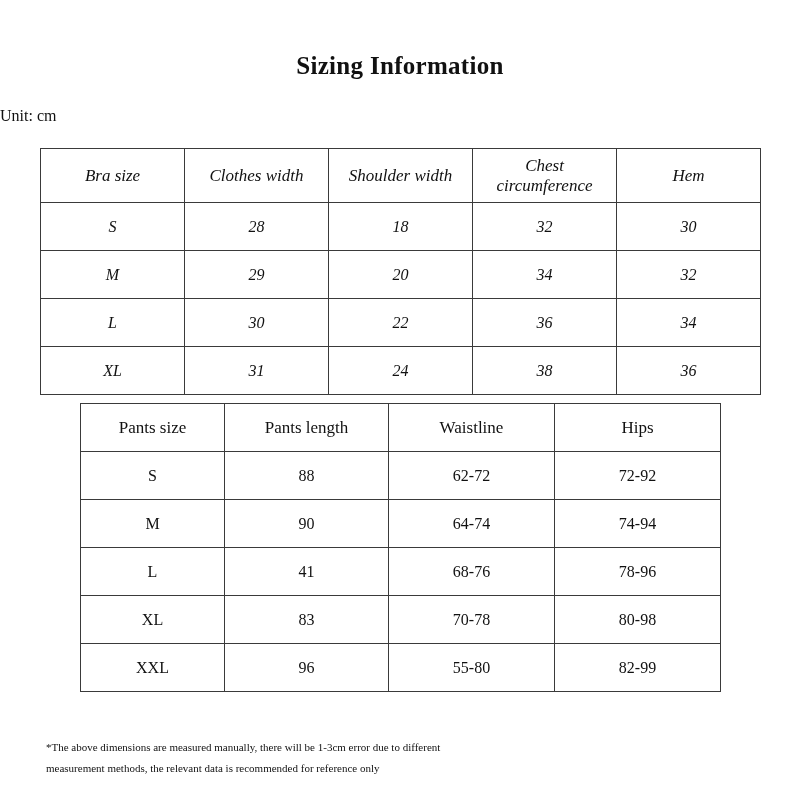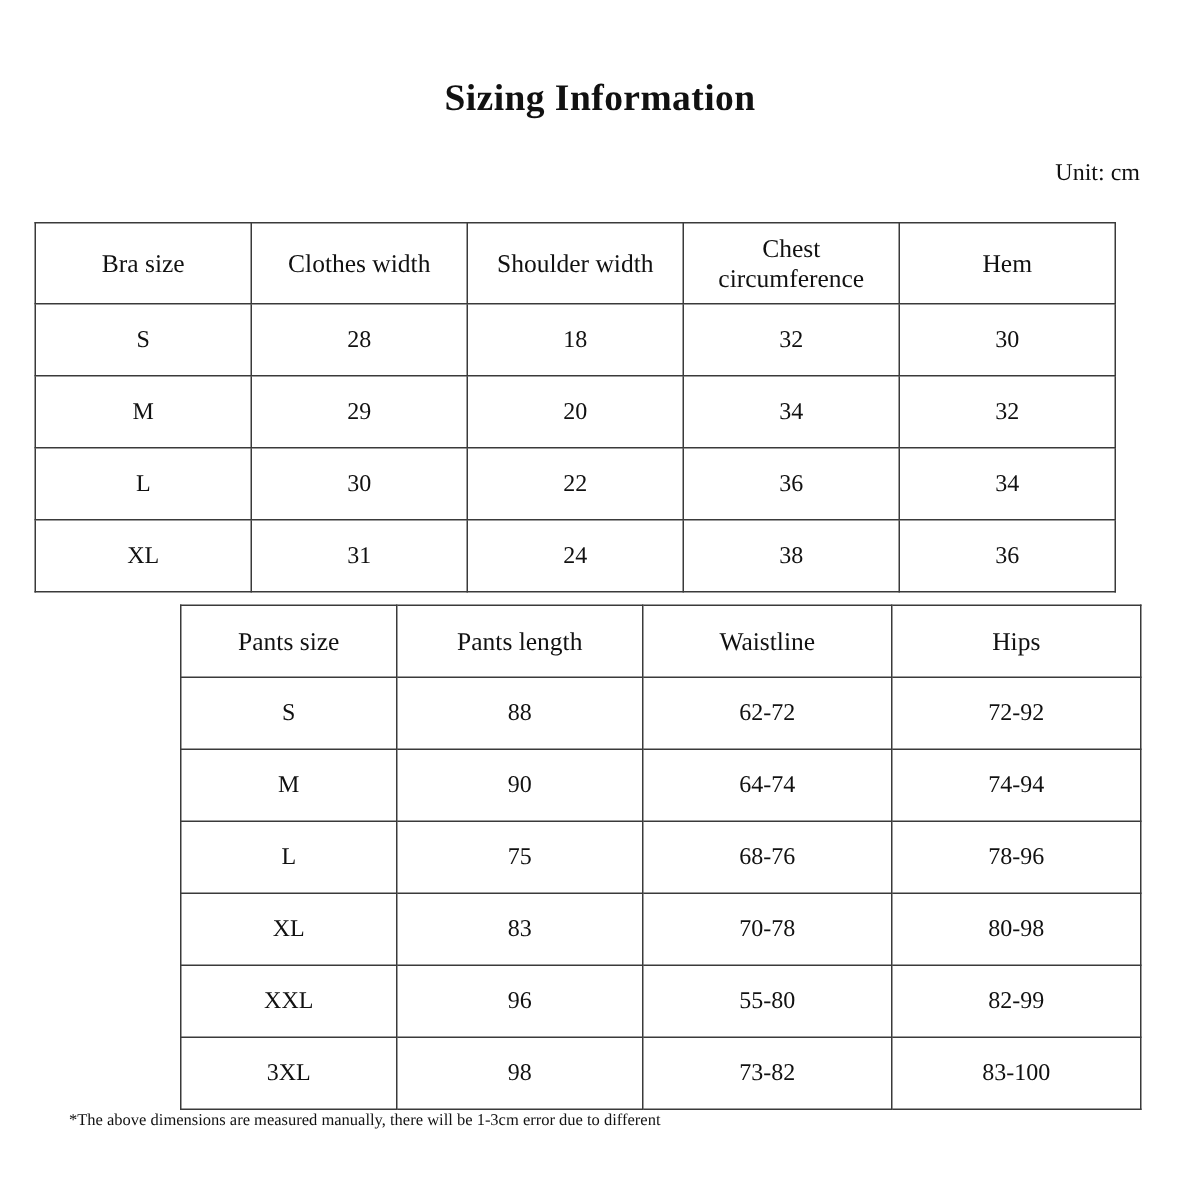--- a/index.html
+++ b/index.html
@@ -24,43 +24,44 @@
   .title {
     text-align: center;
     font-size: 25px;
     font-weight: 700;
     letter-spacing: 0.3px;
     margin: 0;
     padding-top: 52px;
     font-family: "Liberation Serif", serif;
   }
   .unit {
-    text-align: right;
+    text-align: left;
     font-size: 16px;
-    padding-right: 40px;
+    padding-right: 57px;
     padding-top: 27px;
     font-family: "Liberation Serif", serif;
   }
   table {
     border-collapse: collapse;
     table-layout: fixed;
   }
   table td, table th {
     border: 1px solid #3a3a3a;
     text-align: center;
     vertical-align: middle;
     font-weight: 400;
     font-family: "Liberation Serif", serif;
   }
   
   .table-bra {
     position: absolute;
-    left: 23px;
+    left: 40px;
     top: 148px;
     width: 720px;
+    font-style: italic;
   }
   .table-bra col.c0 { width: 144px; }
   .table-bra col.c1 { width: 144px; }
   .table-bra col.c2 { width: 144px; }
   .table-bra col.c3 { width: 144px; }
   .table-bra col.c4 { width: 144px; }
   .table-bra thead td {
     height: 53px;
     font-size: 17px;
     line-height: 1.15;
@@ -69,21 +70,20 @@
   .table-bra tbody td {
     height: 45px;
     font-size: 16px;
   }
   
   .table-pants {
     position: absolute;
     left: 80px;
     top: 403px;
     width: 640px;
-    margin-left: 40px;
   }
   .table-pants col.p0 { width: 144px; }
   .table-pants col.p1 { width: 164px; }
   .table-pants col.p2 { width: 166px; }
   .table-pants col.p3 { width: 166px; }
   .table-pants thead td {
     height: 45px;
     font-size: 17px;
   }
   .table-pants tbody td {
@@ -181,42 +181,37 @@
         <td>72-92</td>
       </tr>
       <tr>
         <td>M</td>
         <td>90</td>
         <td>64-74</td>
         <td>74-94</td>
       </tr>
       <tr>
         <td>L</td>
-        <td>75</td>
+        <td>41</td>
         <td>68-76</td>
         <td>78-96</td>
       </tr>
       <tr>
         <td>XL</td>
         <td>83</td>
         <td>70-78</td>
         <td>80-98</td>
       </tr>
       <tr>
         <td>XXL</td>
         <td>96</td>
         <td>55-80</td>
         <td>82-99</td>
       </tr>
-      <tr>
-        <td>3XL</td>
-        <td>98</td>
-        <td>73-82</td>
-        <td>83-100</td>
-      </tr>
     </tbody>
   </table>
 
   <div class="footnote">
     <div>*The above dimensions are measured manually, there will be 1-3cm error due to different</div>
+    <div>measurement methods, the relevant data is recommended for reference only</div>
   </div>
 
 </div>
 
 </body></html>

